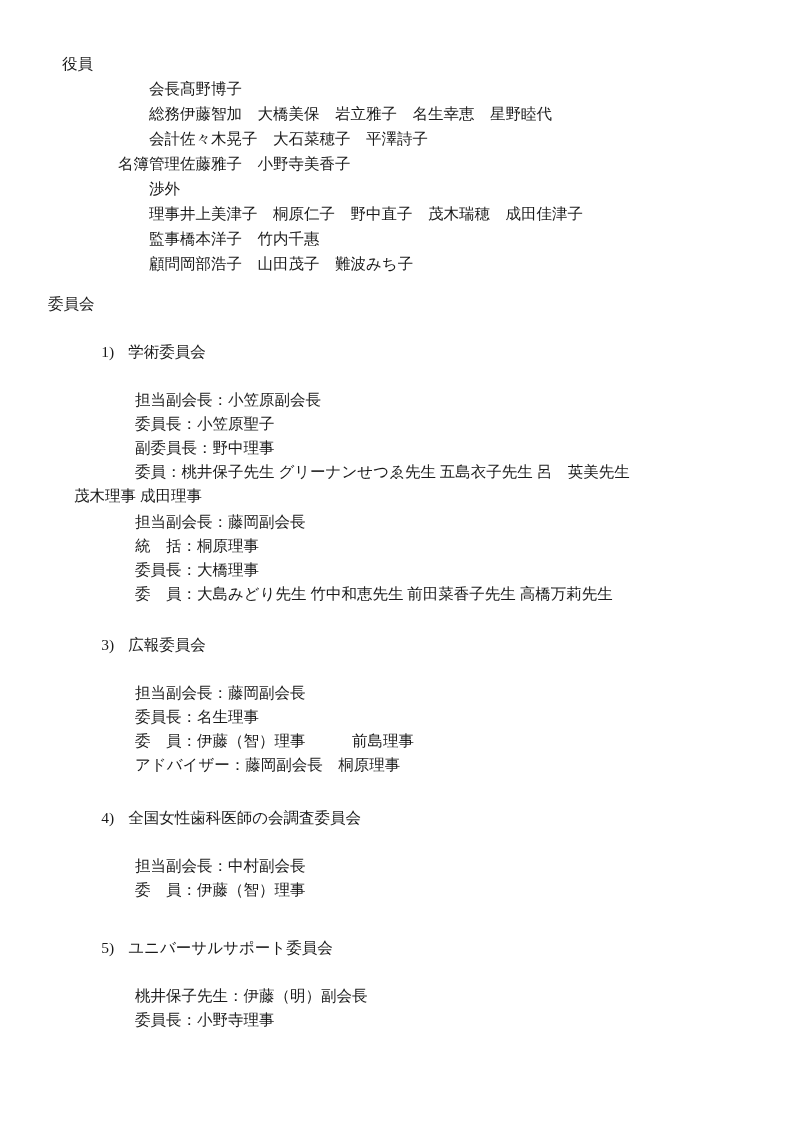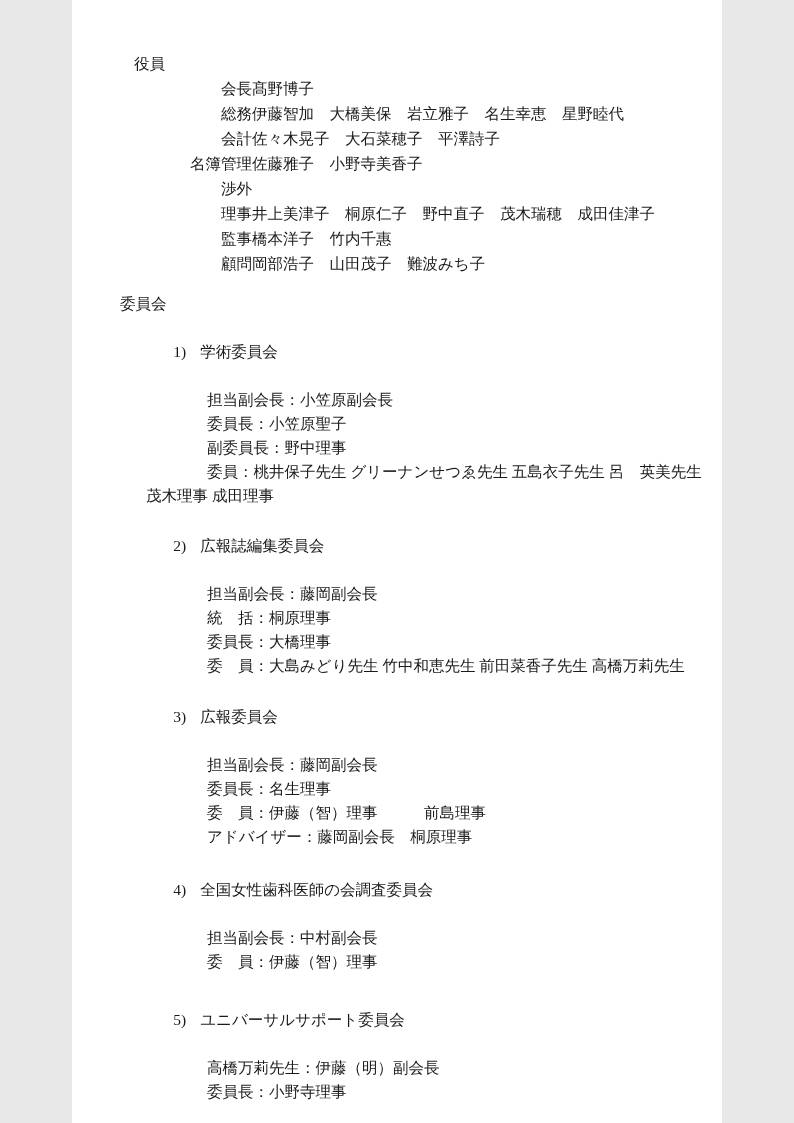--- a/index.html
+++ b/index.html
@@ -1,18 +1,18 @@
 <!DOCTYPE html>
 <html lang="ja"><head>
 <meta charset="utf-8">
 <style>
   html, body { margin: 0; padding: 0; background: #e8e8e8; }
   .page {
     position: relative;
-    width: 650px;
+    width: 794px;
     height: 1123px;
     margin: 0 auto;
     background: #ffffff;
     color: #1a1a1a;
     font-family: "Liberation Serif", "DejaVu Serif", serif;
     font-size: 15.5px;
     overflow: hidden;
     box-sizing: border-box;
     padding-top: 52px;
   }
@@ -106,23 +106,20 @@
       <span class="cnum">1)</span><span>学術委員会</span>
     </div>
     <div class="cline">担当副会長：小笠原副会長</div>
     <div class="cline">委員長：小笠原聖子</div>
     <div class="cline">副委員長：野中理事</div>
     <div class="cline">委員：桃井保子先生 グリーナンせつゑ先生 五島衣子先生 呂　英美先生</div>
     <div class="cline cont">茂木理事 成田理事</div>
   </div>
 
   <div class="committee" style="margin-top:2px">
-    <div class="ctitle">
-      <span class="cnum">2)</span><span>広報誌編集委員会</span>
-    </div>
     <div class="cline">担当副会長：藤岡副会長</div>
     <div class="cline">統　括：桐原理事</div>
     <div class="cline">委員長：大橋理事</div>
     <div class="cline">委　員：大島みどり先生 竹中和恵先生 前田菜香子先生 高橋万莉先生</div>
   </div>
 
   <div class="committee" style="margin-top:3px">
     <div class="ctitle">
       <span class="cnum">3)</span><span>広報委員会</span>
     </div>
@@ -137,18 +134,18 @@
       <span class="cnum">4)</span><span>全国女性歯科医師の会調査委員会</span>
     </div>
     <div class="cline">担当副会長：中村副会長</div>
     <div class="cline">委　員：伊藤（智）理事</div>
   </div>
 
   <div class="committee" style="margin-top:10px">
     <div class="ctitle">
       <span class="cnum">5)</span><span>ユニバーサルサポート委員会</span>
     </div>
-    <div class="cline">高橋万莉先生：伊藤（明）副会長</div>
+    <div class="cline">桃井保子先生：伊藤（明）副会長</div>
     <div class="cline">委員長：小野寺理事</div>
 
   </div>
 
 </div>
 
 </body></html>

